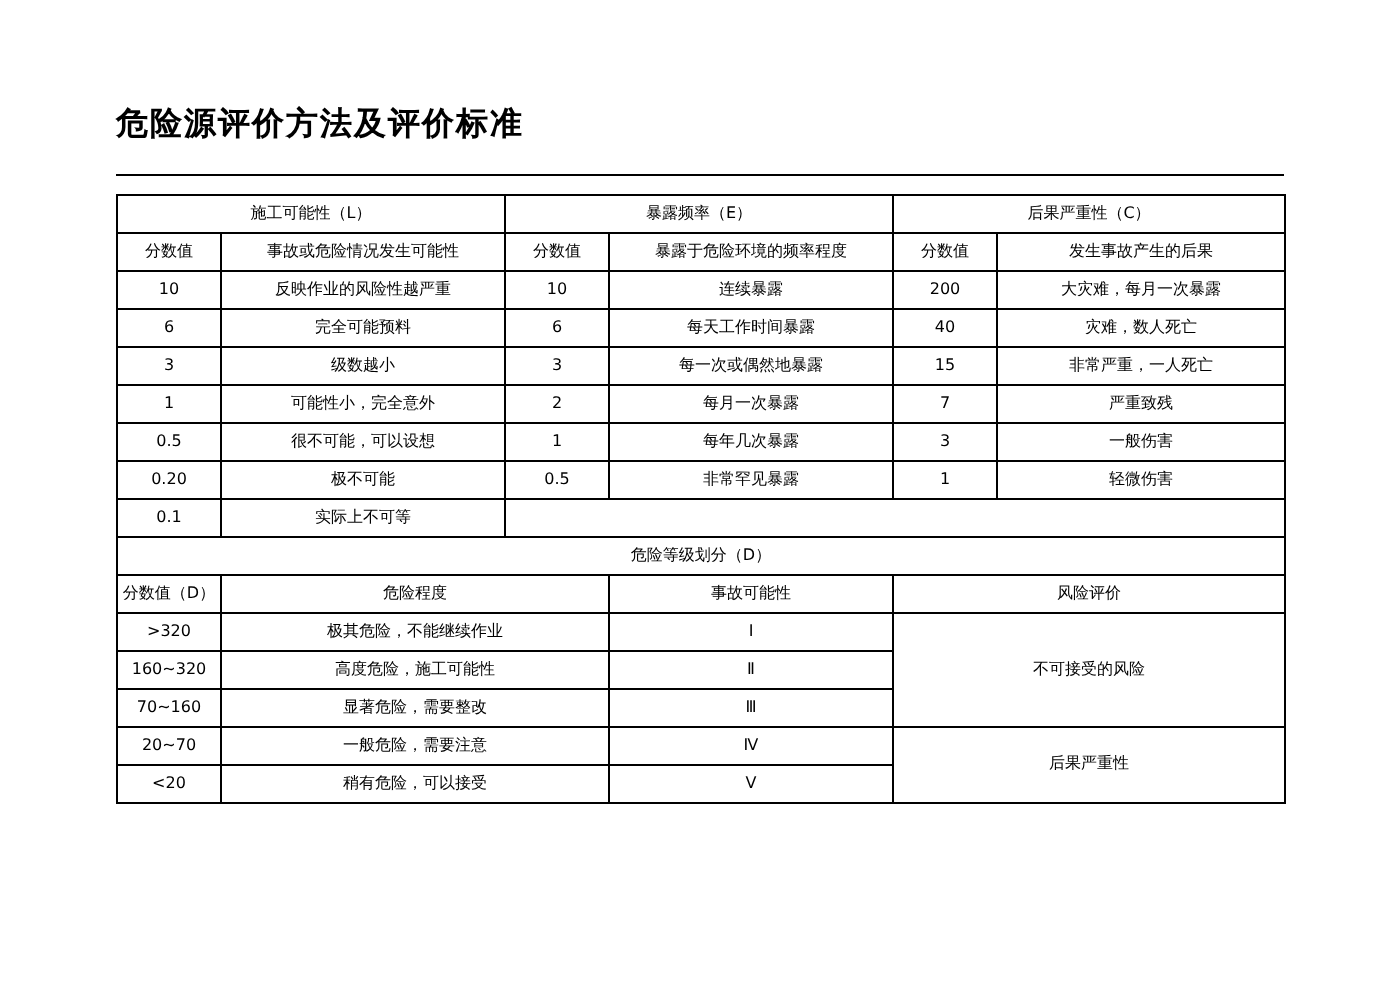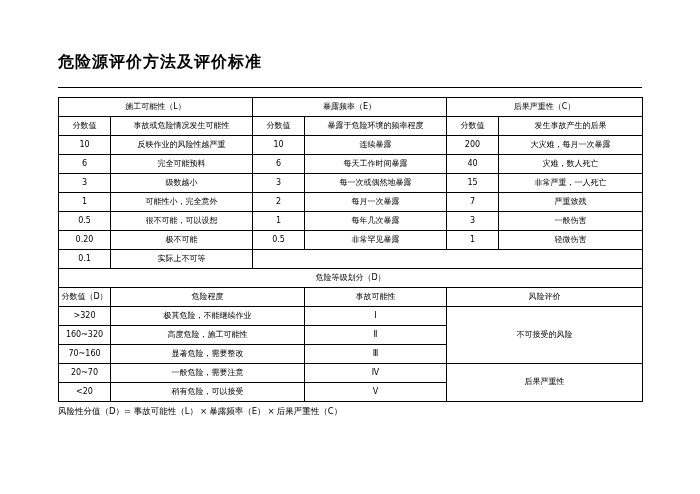--- a/index.html
+++ b/index.html
@@ -199,18 +199,15 @@
         <td colspan="2" rowspan="2">后果严重性</td>
       </tr>
       <tr>
         <td>&lt;20</td>
         <td colspan="2">稍有危险，可以接受</td>
         <td>Ⅴ</td>
       </tr>
     </tbody>
   </table>
 
-  <div class="footnote">
-    <span>风险性分值（D）= 事故可能性（L）</span><span class="times">×</span><span>暴露频率（E）</span><span class="times">×</span><span>后果严重性（C）</span>
-  </div>
 
 
 </div>
 
 </body></html>

